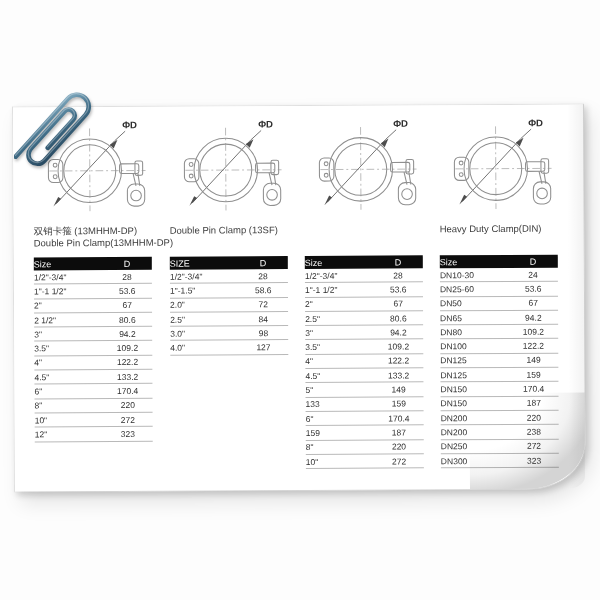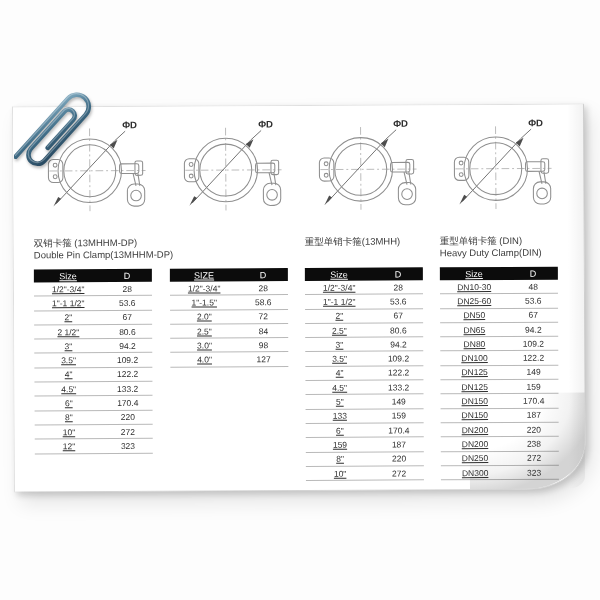--- a/index.html
+++ b/index.html
@@ -37,37 +37,37 @@
   .cols { position:absolute; left:20px; top:6px; width:548px; height:372px; }
   .col { position:absolute; top:0; width:135px; }
   .col:nth-child(1){ left:0; }
   .col:nth-child(2){ left:136px; }
   .col:nth-child(3){ left:271px; }
   .col:nth-child(4){ left:406px; }
 
   .diagram { width:135px; height:100px;font-weight:bold; }
   .diagram svg { display:block; }
 
-  .titles { margin-top:24px; height:24px; }
+  .titles { margin-top:12px; height:24px; }
   .title-cn, .title-en {
     font-size:9.5px; line-height:11.5px; color:#3c3c3c; white-space:nowrap;
   }
 
   
   .tbl { margin-top:8px; width:118px; }
   .tbl-header {
     display:flex; align-items:center; height:13px;
     background:#0c0c0c; color:#fff; font-size:9px;
   }
   .tbl-row {
     display:flex; align-items:center; height:14.3px;
     border-bottom:1px solid #b9b9b9;
     font-size:8.5px; color:#2e2e2e;
   }
-  .cell-size { width:58%; text-align:center;text-decoration:underline; }
+  .cell-size { width:58%; text-align:left; }
   .cell-d    { width:42%; text-align:center; }
 
   
   .paperclip {
     position:absolute; left:14px; top:80px; z-index:6;
     filter:drop-shadow(1.5px 2px 1.5px rgba(0,0,0,0.28));
   }
 
   
   .part   { fill:none; stroke:#8f8f8f; stroke-width:1.1; }
@@ -196,20 +196,21 @@
     </div>
 
     <div class="col">
       <div class="diagram">
         <svg width="135" height="100" viewBox="0 0 135 104">
           <use href="#clamp-symbol" width="135" height="104"></use>
           <text class="phi" x="90" y="16">ΦD</text>
         </svg>
       </div>
       <div class="titles">
+        <div class="title-en">Double Pin Clamp (13SF)</div>
       </div>
       <div class="tbl">
         <div class="tbl-header">
           <div class="cell-size">SIZE</div>
           <div class="cell-d">D</div>
         </div>
         <div class="tbl-body">
             <div class="tbl-row">
               <div class="cell-size">1/2"-3/4"</div>
               <div class="cell-d">28</div>
@@ -239,21 +240,20 @@
     </div>
 
     <div class="col">
       <div class="diagram">
         <svg width="135" height="100" viewBox="0 0 135 104">
           <use href="#clamp-symbol" width="135" height="104"></use>
           <text class="phi" x="90" y="16">ΦD</text>
         </svg>
       </div>
       <div class="titles">
-        <div class="title-cn">重型单销卡箍(13MHH)</div>
       </div>
       <div class="tbl">
         <div class="tbl-header">
           <div class="cell-size">Size</div>
           <div class="cell-d">D</div>
         </div>
         <div class="tbl-body">
             <div class="tbl-row">
               <div class="cell-size">1/2"-3/4"</div>
               <div class="cell-d">28</div>
@@ -315,32 +315,31 @@
     </div>
 
     <div class="col">
       <div class="diagram">
         <svg width="135" height="100" viewBox="0 0 135 104">
           <use href="#clamp-symbol" width="135" height="104"></use>
           <text class="phi" x="90" y="16">ΦD</text>
         </svg>
       </div>
       <div class="titles">
-        <div class="title-cn">重型单销卡箍 (DIN)</div>
         <div class="title-en">Heavy Duty Clamp(DIN)</div>
       </div>
       <div class="tbl">
         <div class="tbl-header">
           <div class="cell-size">Size</div>
           <div class="cell-d">D</div>
         </div>
         <div class="tbl-body">
             <div class="tbl-row">
               <div class="cell-size">DN10-30</div>
-              <div class="cell-d">48</div>
+              <div class="cell-d">24</div>
             </div>
             <div class="tbl-row">
               <div class="cell-size">DN25-60</div>
               <div class="cell-d">53.6</div>
             </div>
             <div class="tbl-row">
               <div class="cell-size">DN50</div>
               <div class="cell-d">67</div>
             </div>
             <div class="tbl-row">

